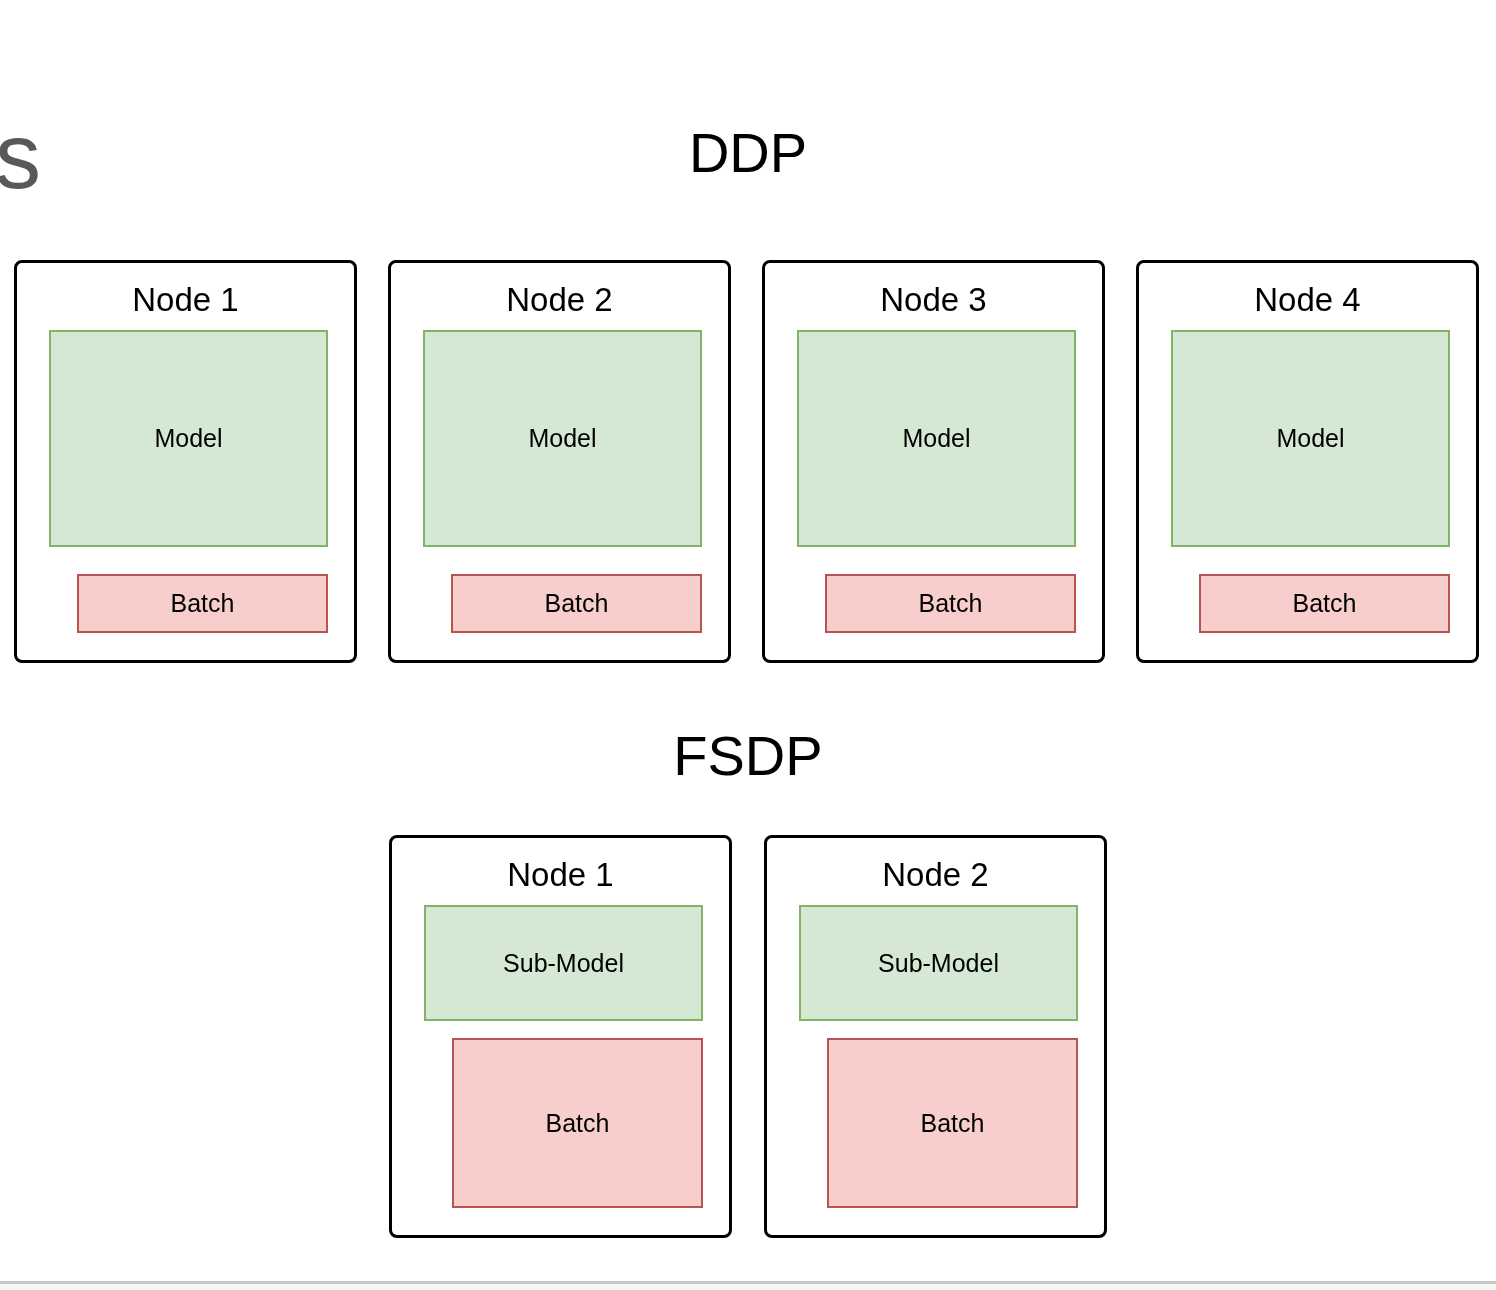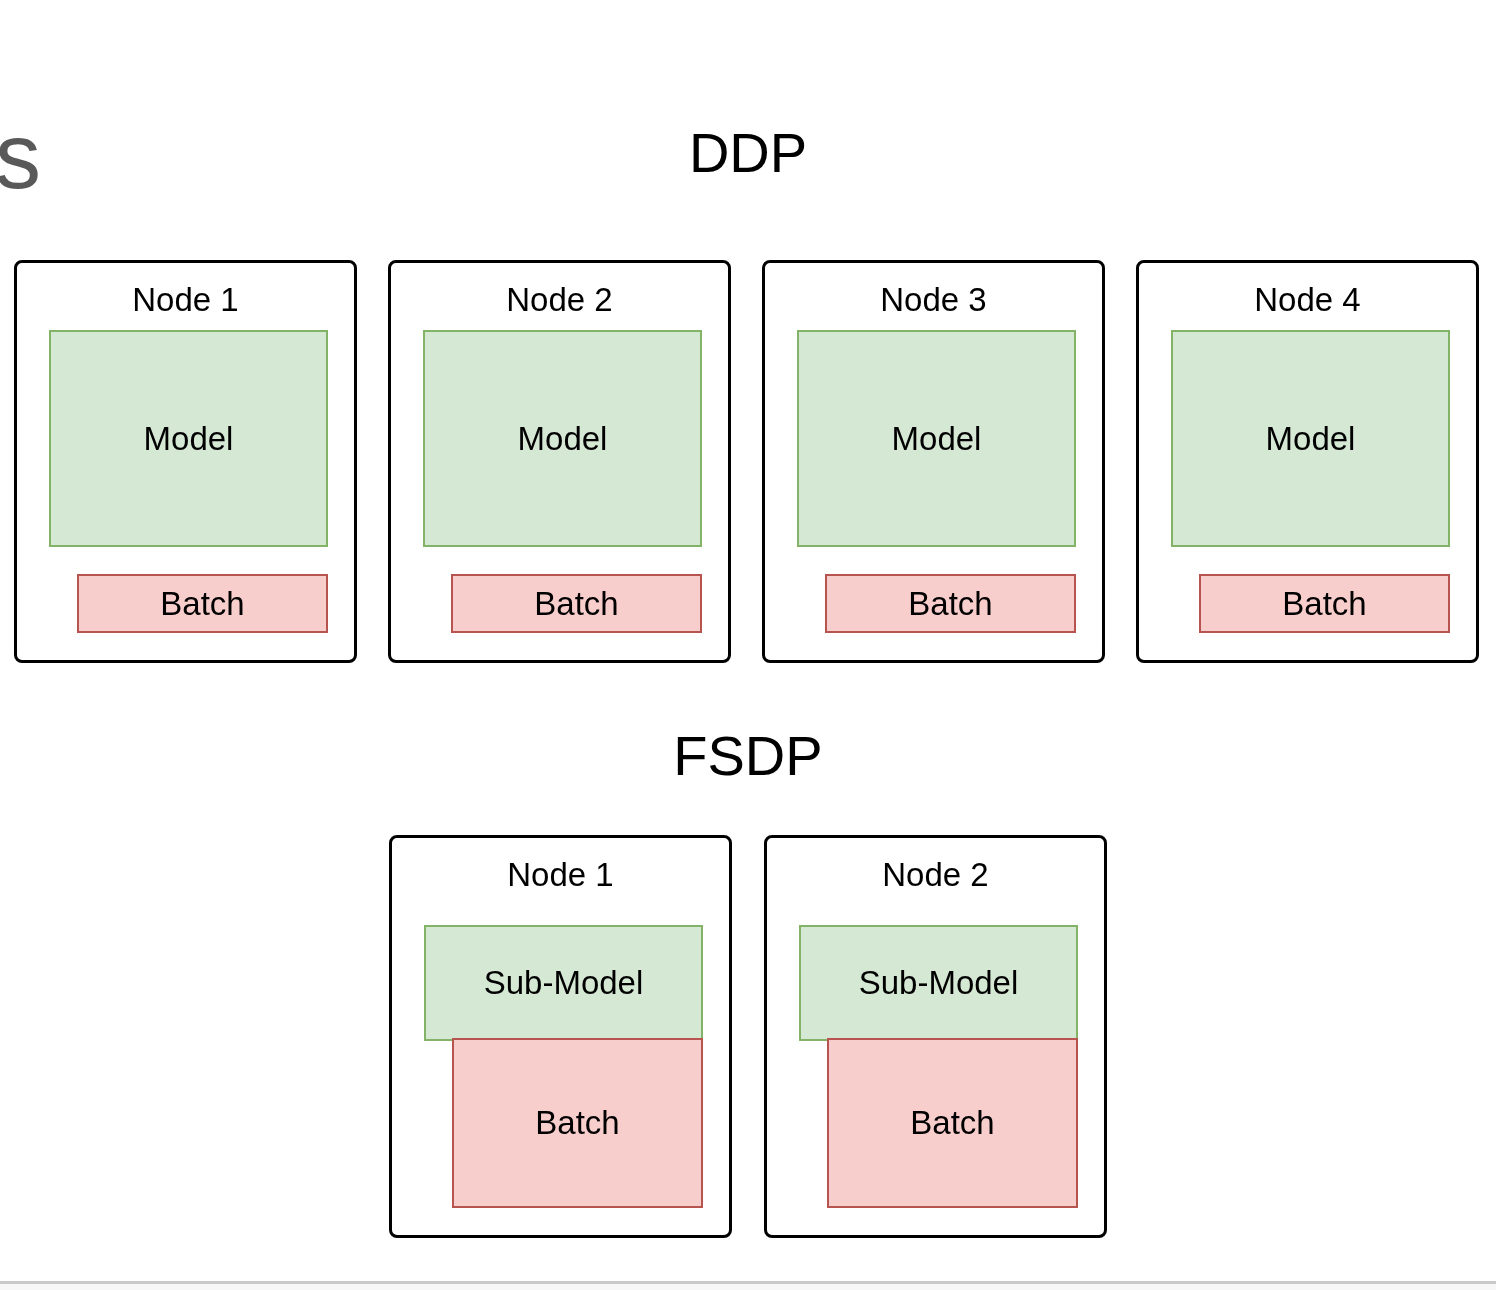--- a/index.html
+++ b/index.html
@@ -70,35 +70,35 @@
 
   
   .block {
     position: absolute;
     left: 32px;
     right: 26px;
     box-sizing: border-box;
     display: flex;
     align-items: center;
     justify-content: center;
-    font-size: 33px;
+    font-size: 25px;
     border: 2px solid;
   }
   .block-model {
     background: #d5e8d4;
     border-color: #82b366;
   }
   .block-batch {
     background: #f8cecc;
     border-color: #b85450;
     margin-left: 28px;
   }
   .row-ddp  .block-model { top: 67px;  height: 217px; }
   .row-ddp  .block-batch { top: 311px; height: 59px;  }
-  .row-fsdp .block-model { top: 67px;  height: 116px; margin-top: 20px; }
+  .row-fsdp .block-model { top: 67px;  height: 116px; }
   .row-fsdp .block-batch { top: 200px; height: 170px; }
 
   
   .bottom-divider {
     position: absolute;
     left: 0;
     right: 0;
     top: 1281px;
     height: 9px;
     border-top: 3px solid #c9c9c9;

